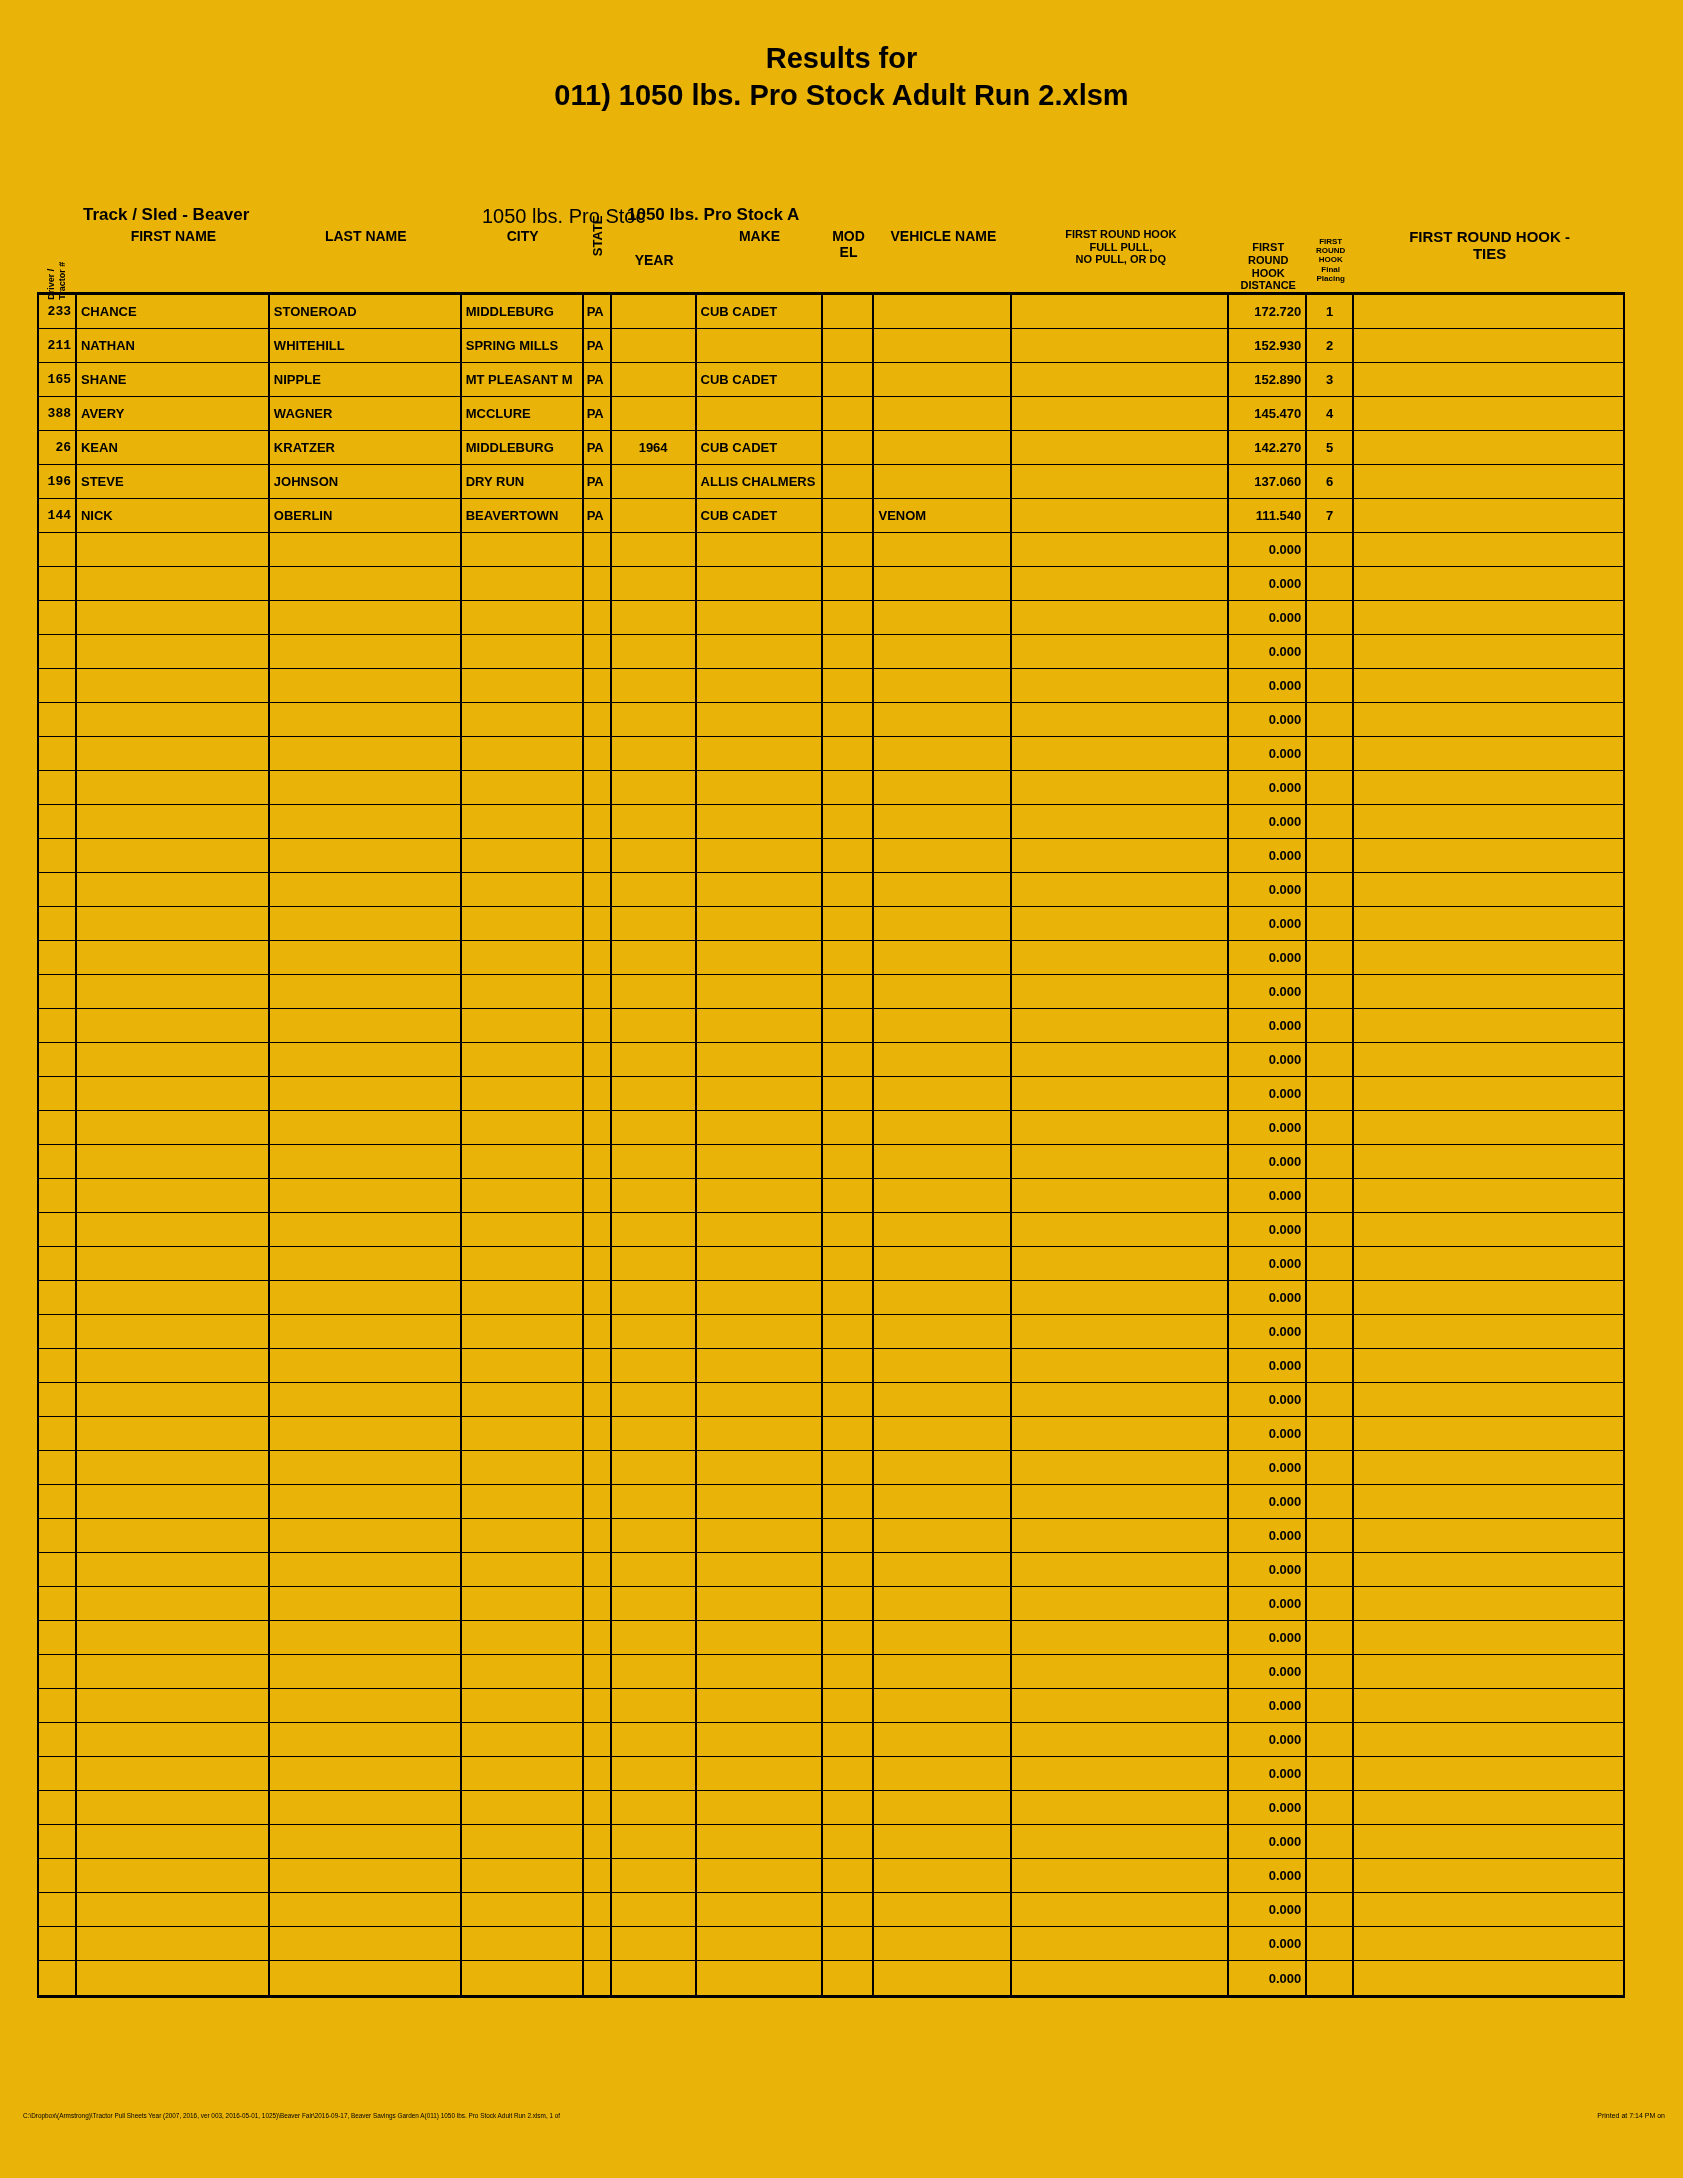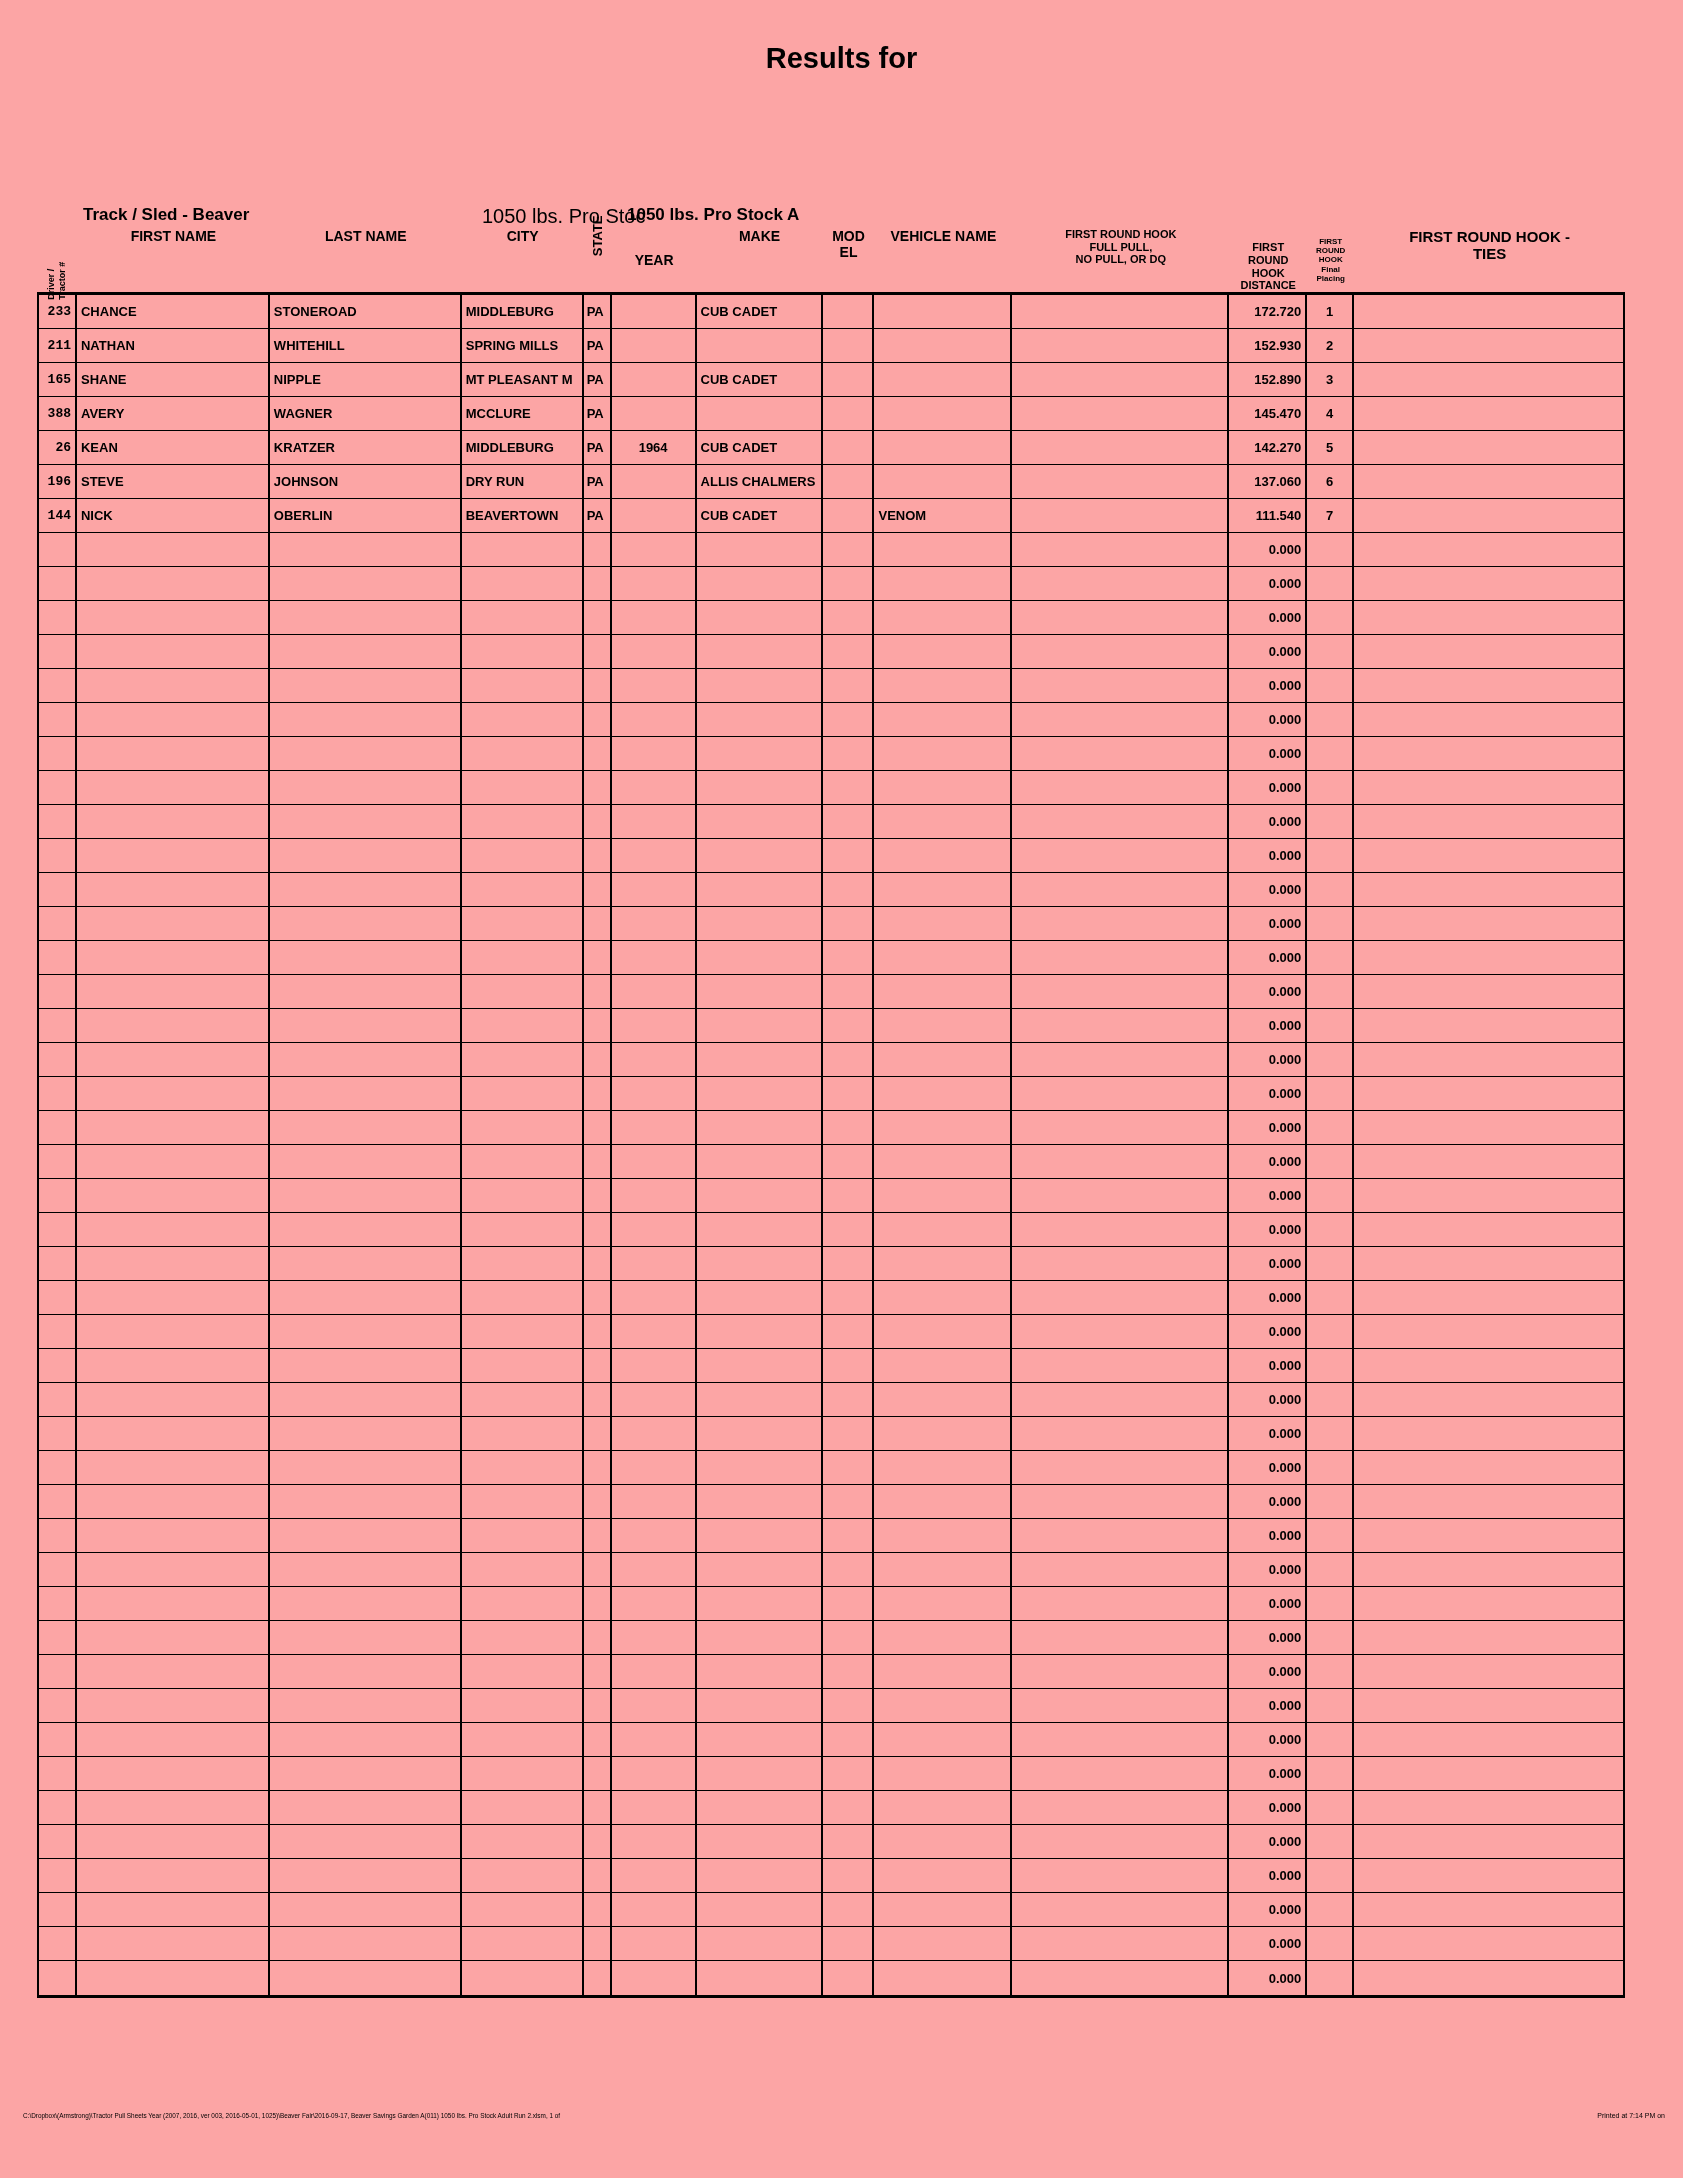--- a/index.html
+++ b/index.html
@@ -1,21 +1,21 @@
 <!DOCTYPE html>
 <html><head>
 <meta charset="utf-8">
 <style>
   * { box-sizing: border-box; margin: 0; padding: 0; }
   html, body { background: #e8e8e8; }
   .page {
     position: relative;
     width: 1683px;
     height: 2178px;
-    background: #fca5a5;
+    background: #eab308;
     font-family: "Liberation Sans", sans-serif;
     color: #000000;
     overflow: hidden;
   }
   .title-line1 {
     position: absolute; top: 42px; left: 0; width: 1683px;
     text-align: center; font-size: 29px; font-weight: bold;
   }
   .title-line2 {
     position: absolute; top: 79px; left: 0; width: 1683px;
@@ -85,20 +85,21 @@
     position: absolute; right: 18px; top: 2112px;
     font-size: 7px; color: #000; white-space: nowrap; text-align: right;
   }
 </style>
 </head>
 <body>
 
 <div class="page">
 
   <div class="title-line1">Results for</div>
+  <div class="title-line2">011) 1050 lbs. Pro Stock Adult Run 2.xlsm</div>
 
   <div class="meta-track">Track / Sled - Beaver</div>
   <div class="meta-class-left">1050 lbs. Pro Stoc</div>
   <div class="meta-class-right">1050 lbs. Pro Stock A</div>
 
   <div class="table">
     <div class="thead">
       <div class="th vert-wrap c-num" style="border:none">
         <div class="vert vert-driver">Driver /<br>Tractor #</div>
       </div>

